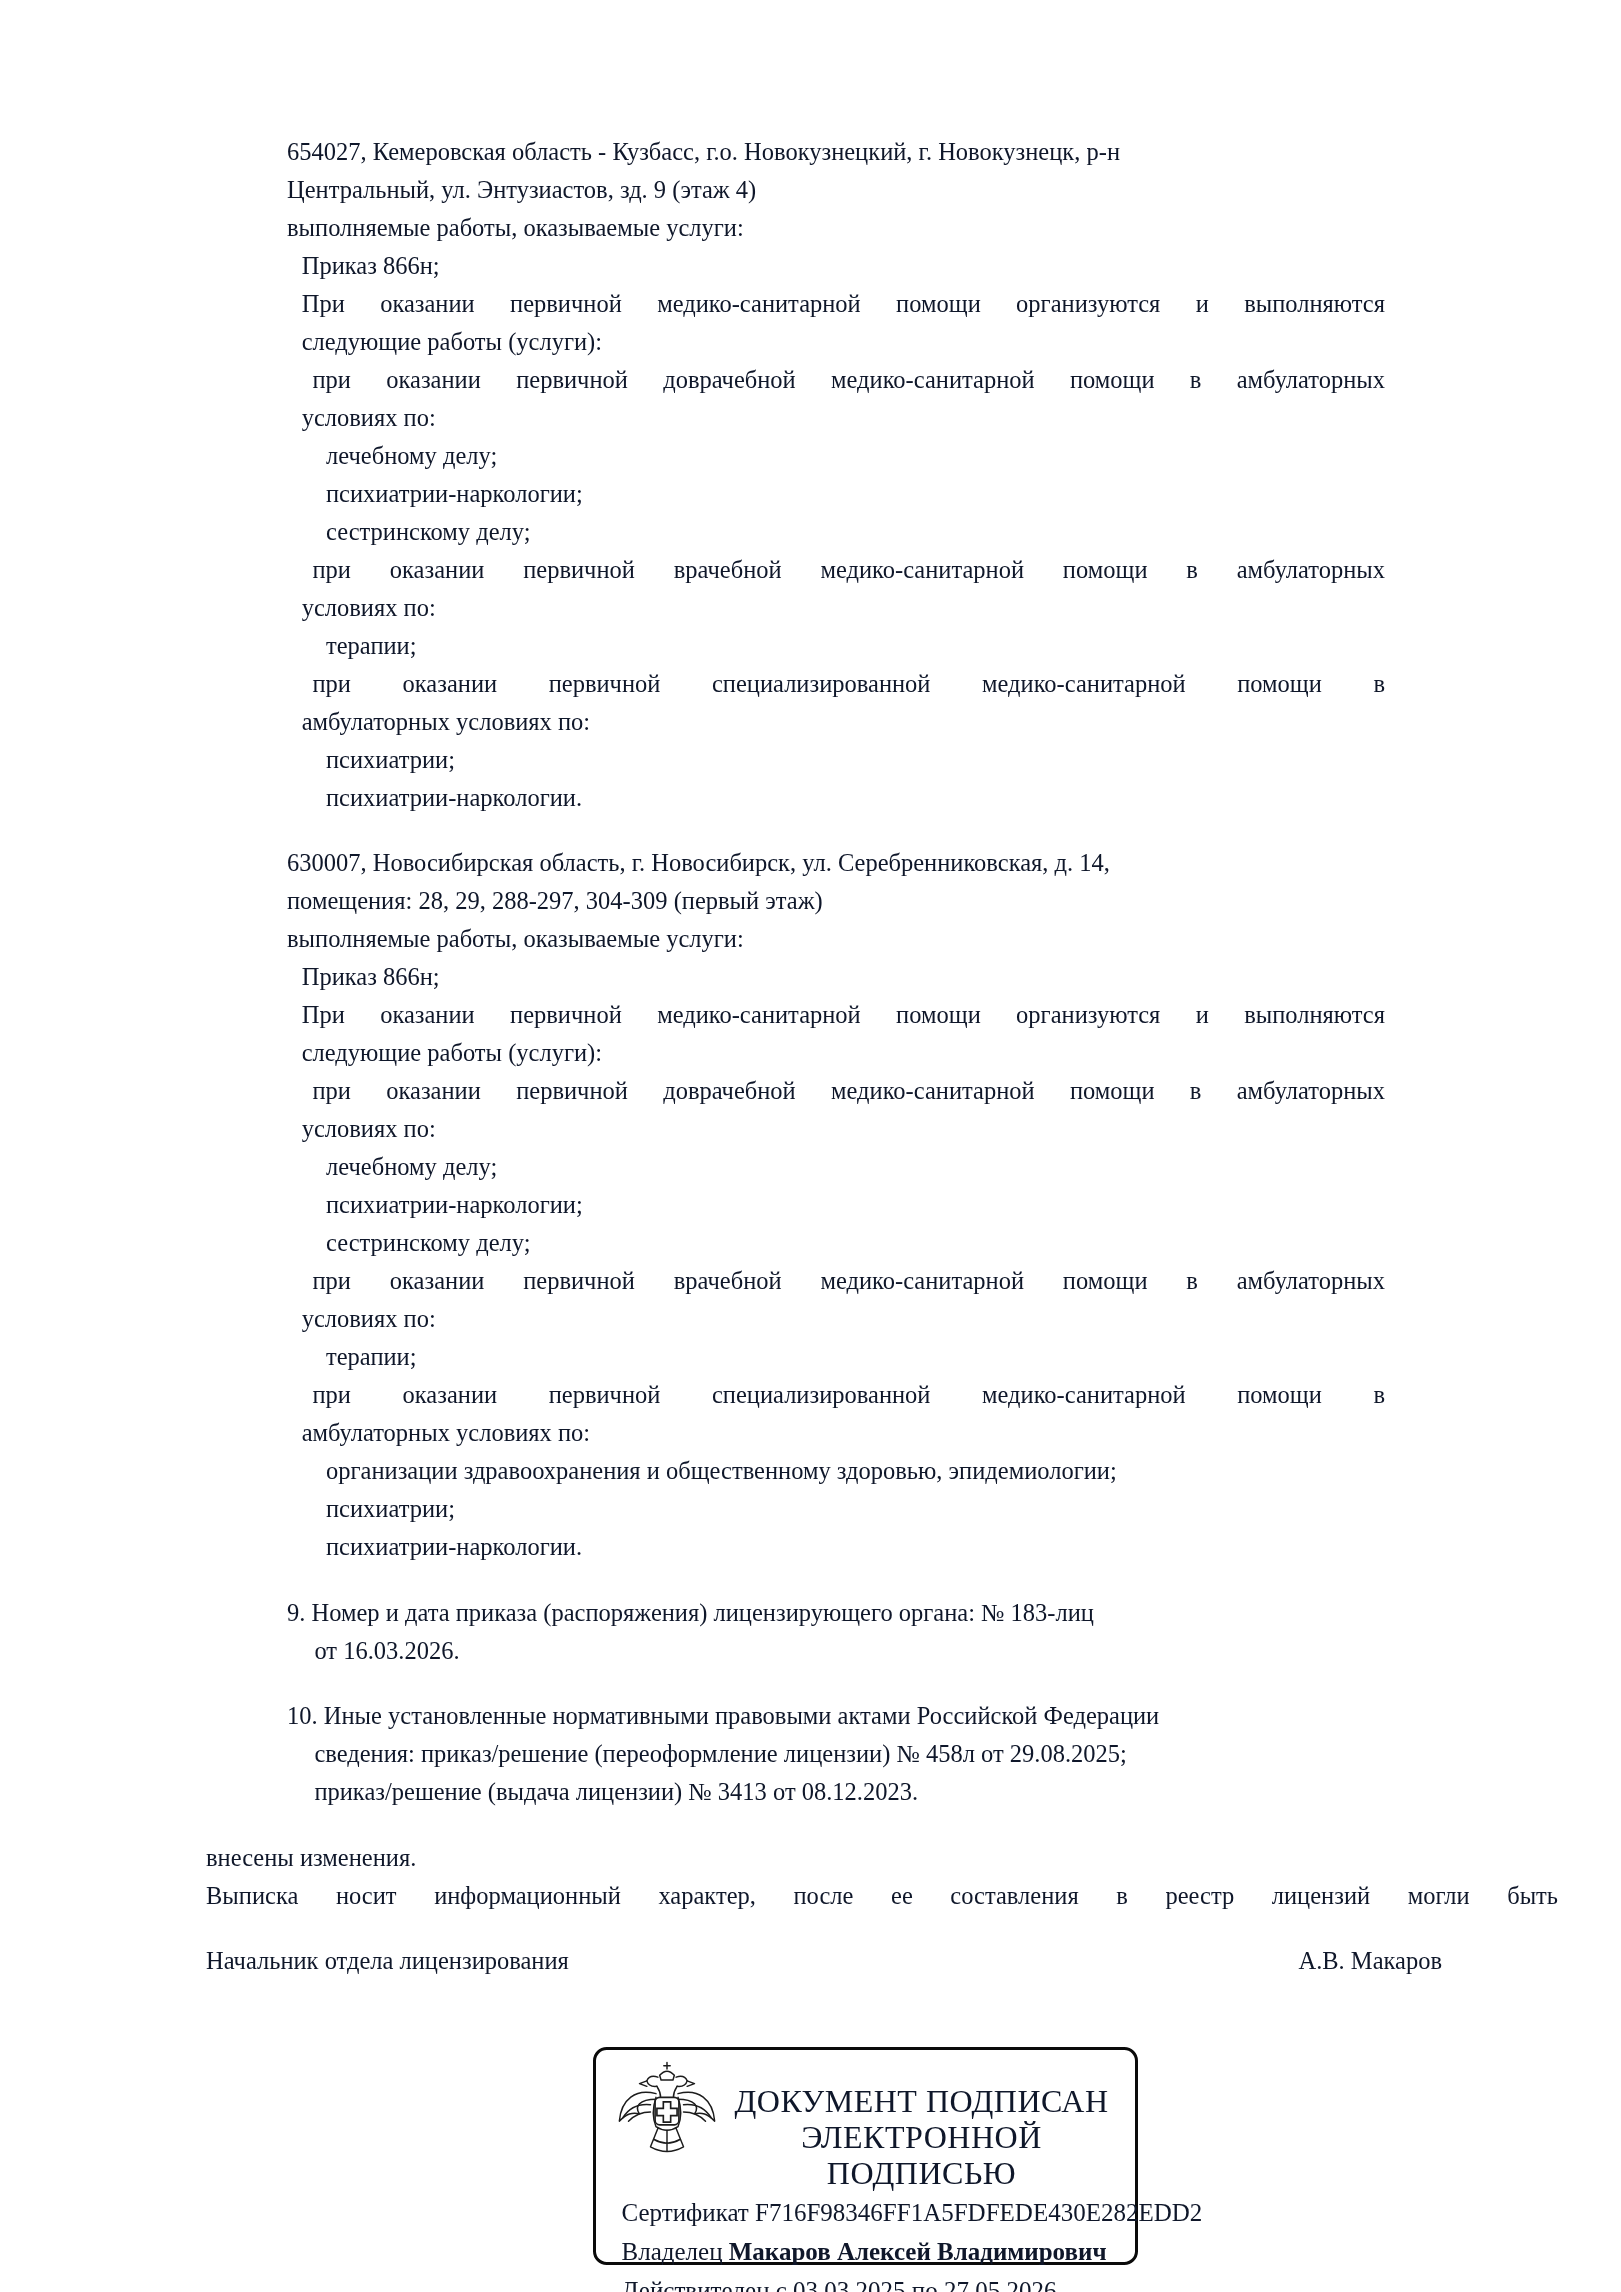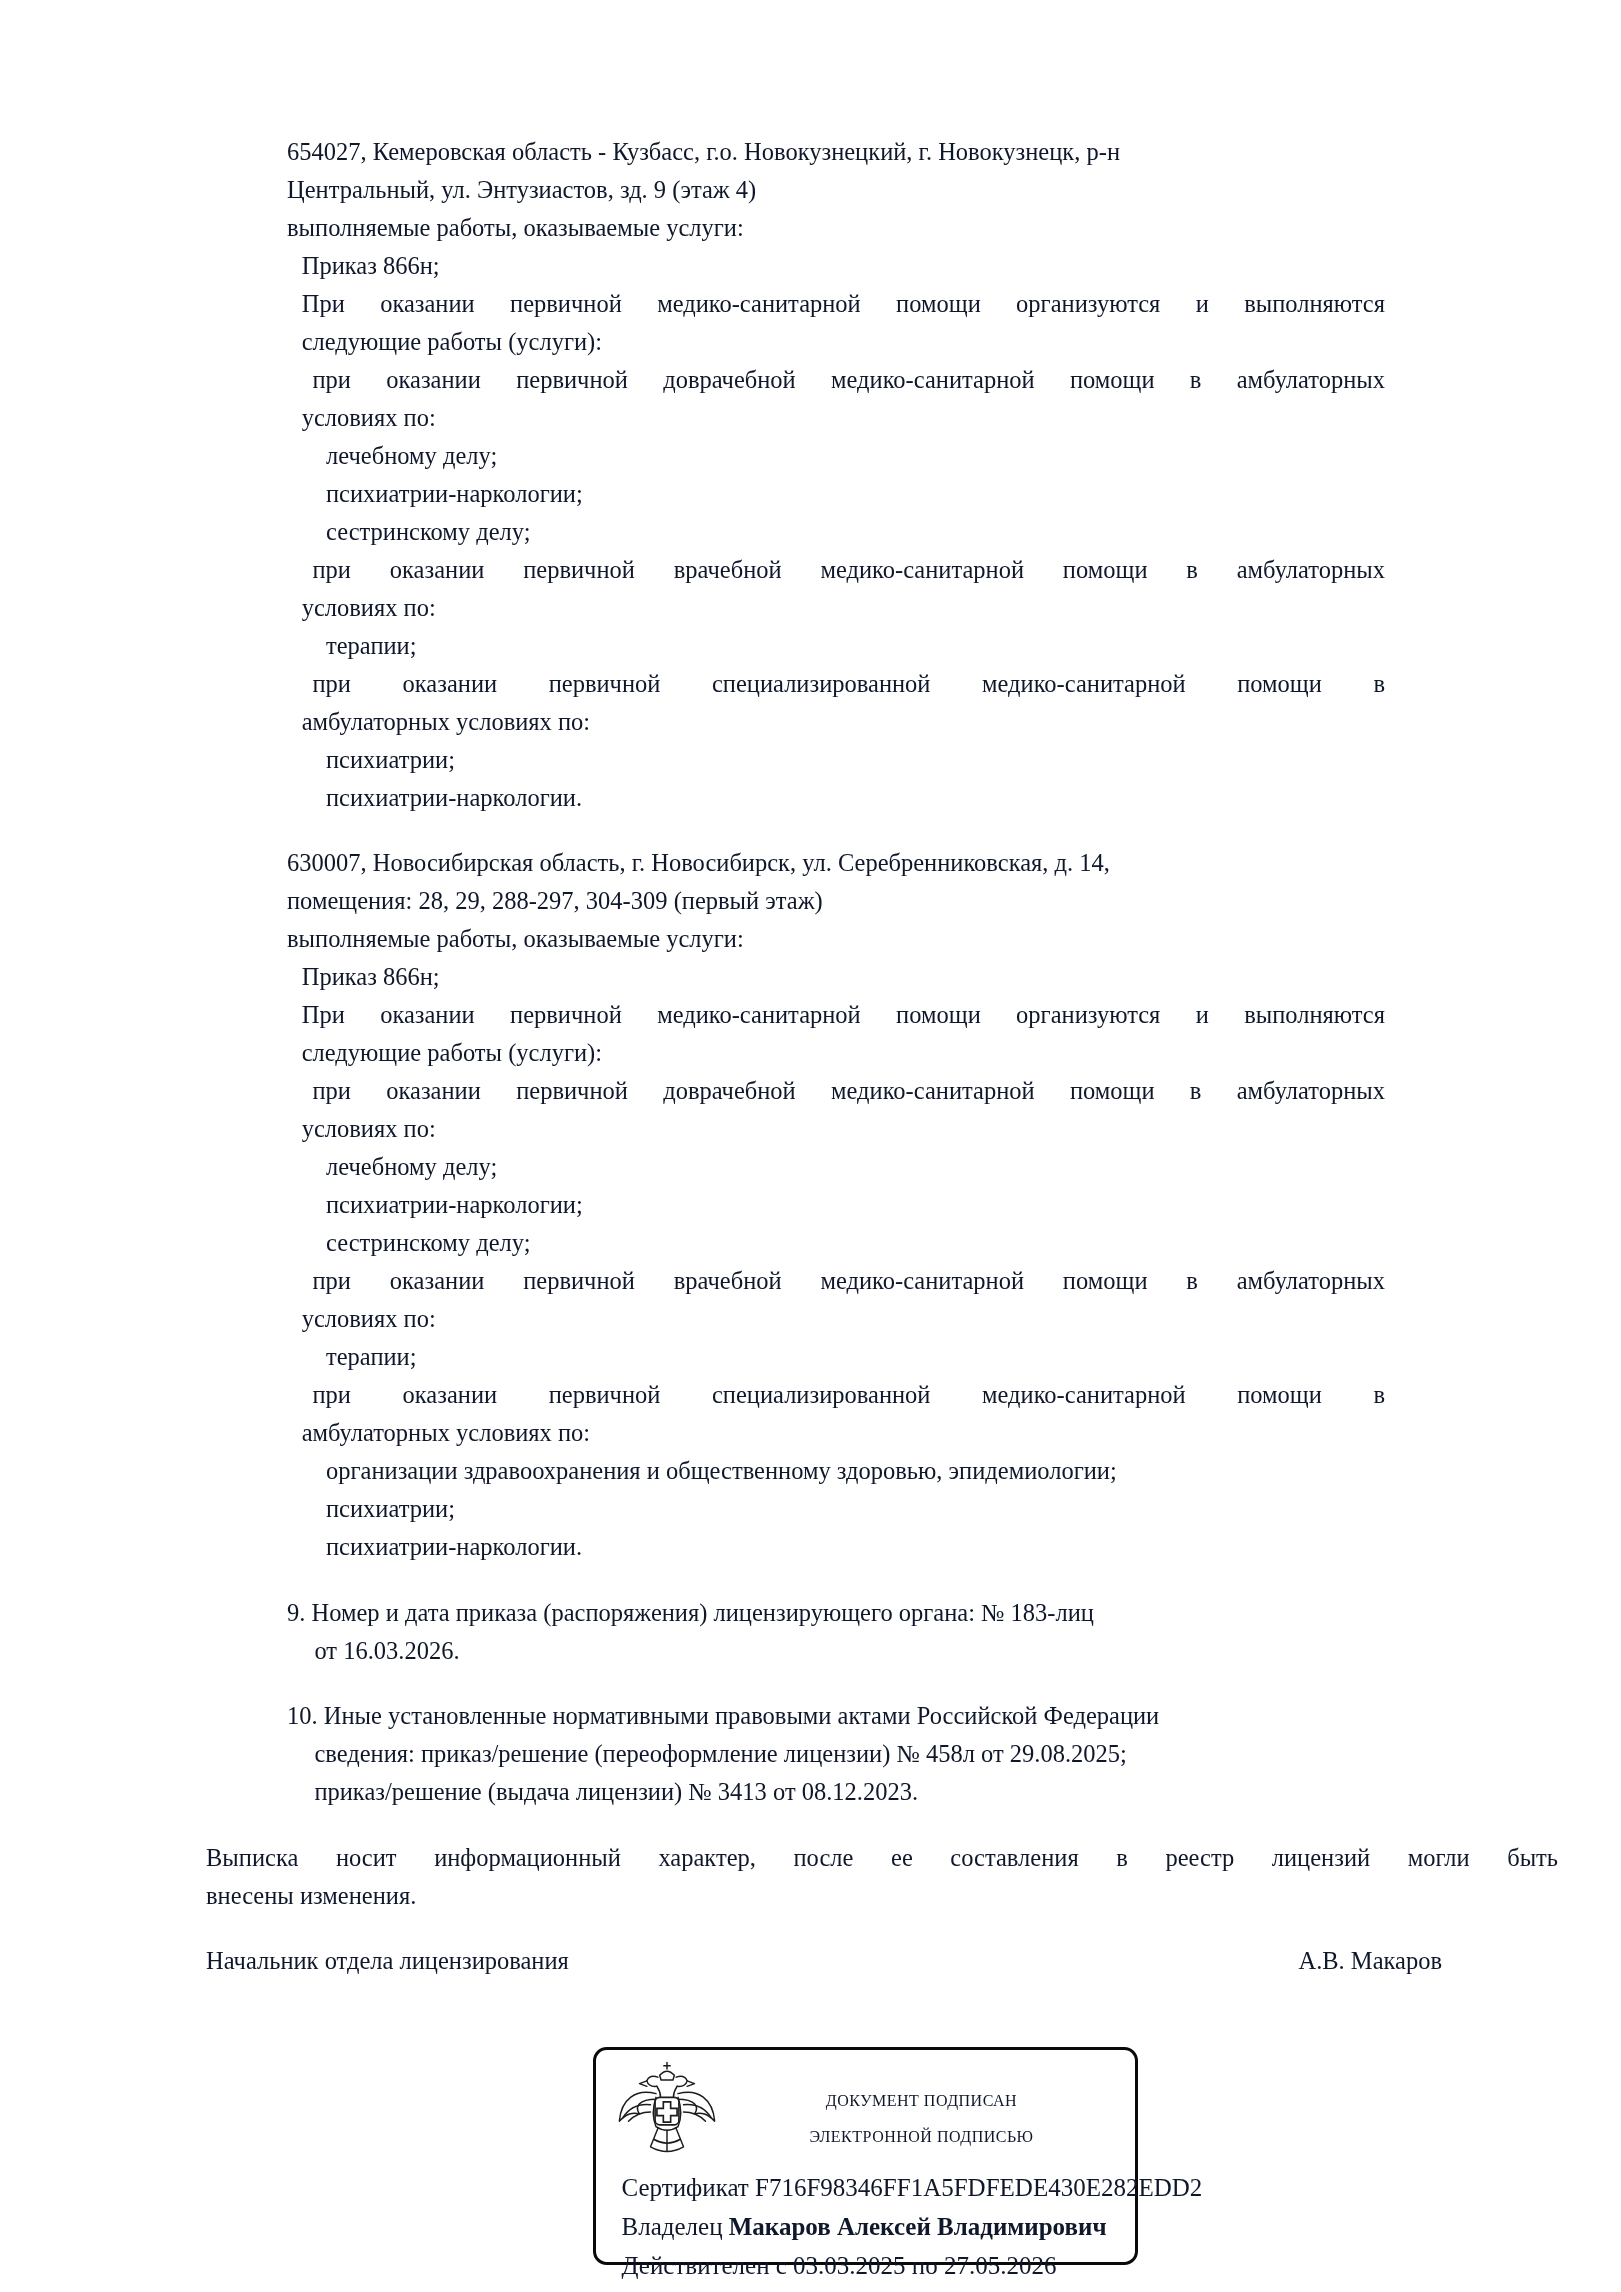--- a/index.html
+++ b/index.html
@@ -28,21 +28,21 @@
   .stamp{
     position:absolute;left:593px;top:2047px;
     width:545px;height:218px;
     border:3.9px solid #0a0a0a;border-radius:13.7px;
     box-sizing:border-box;background:#ffffff;
   }
   .stamp-top{display:flex;align-items:flex-start;padding:7.8px 13.7px 0 15.7px;}
   .emblem{width:110px;height:108px;flex:none;}
   .stamp-title{
     flex:1;text-align:center;
-    font-size:16px;line-height:36px;letter-spacing:0.5px;
+    font-size:32px;line-height:36px;letter-spacing:0.5px;
     padding-top:25.5px;
   }
   .stamp-rows{padding:2px 0 0 25.5px;font-size:25px;line-height:39px;}
   .srow b{font-weight:bold;text-align:right;}
 </style>
 </head>
 <body>
 
 <div class="page">
 
@@ -94,22 +94,22 @@
       <div class="line" style="padding-left: 27.4px;">от 16.03.2026.</div>
     </section>
 
   <section class="block body-col">
       <div class="line" style="padding-left: 0px;">10. Иные установленные нормативными правовыми актами Российской Федерации</div>
       <div class="line" style="padding-left: 27.4px;">сведения: приказ/решение (переоформление лицензии) № 458л от 29.08.2025;</div>
       <div class="line" style="padding-left: 27.4px;">приказ/решение (выдача лицензии) № 3413 от 08.12.2023.</div>
     </section>
 
   <section class="block wide-col">
+      <div class="line" style="padding-left: 0px;">внесены изменения.</div>
       <div class="line just" style="padding-left: 0px;">Выписка носит информационный характер, после ее составления в реестр лицензий могли быть</div>
-      <div class="line" style="padding-left: 0px;">внесены изменения.</div>
     </section>
 
   <div class="sig-row wide-col">
     <span>Начальник отдела лицензирования</span>
     <span>А.В. Макаров</span>
   </div>
 
   <div class="stamp">
     <div class="stamp-top">
       <svg class="emblem" viewBox="0 0 120 112" xmlns="http://www.w3.org/2000/svg" aria-hidden="true">

